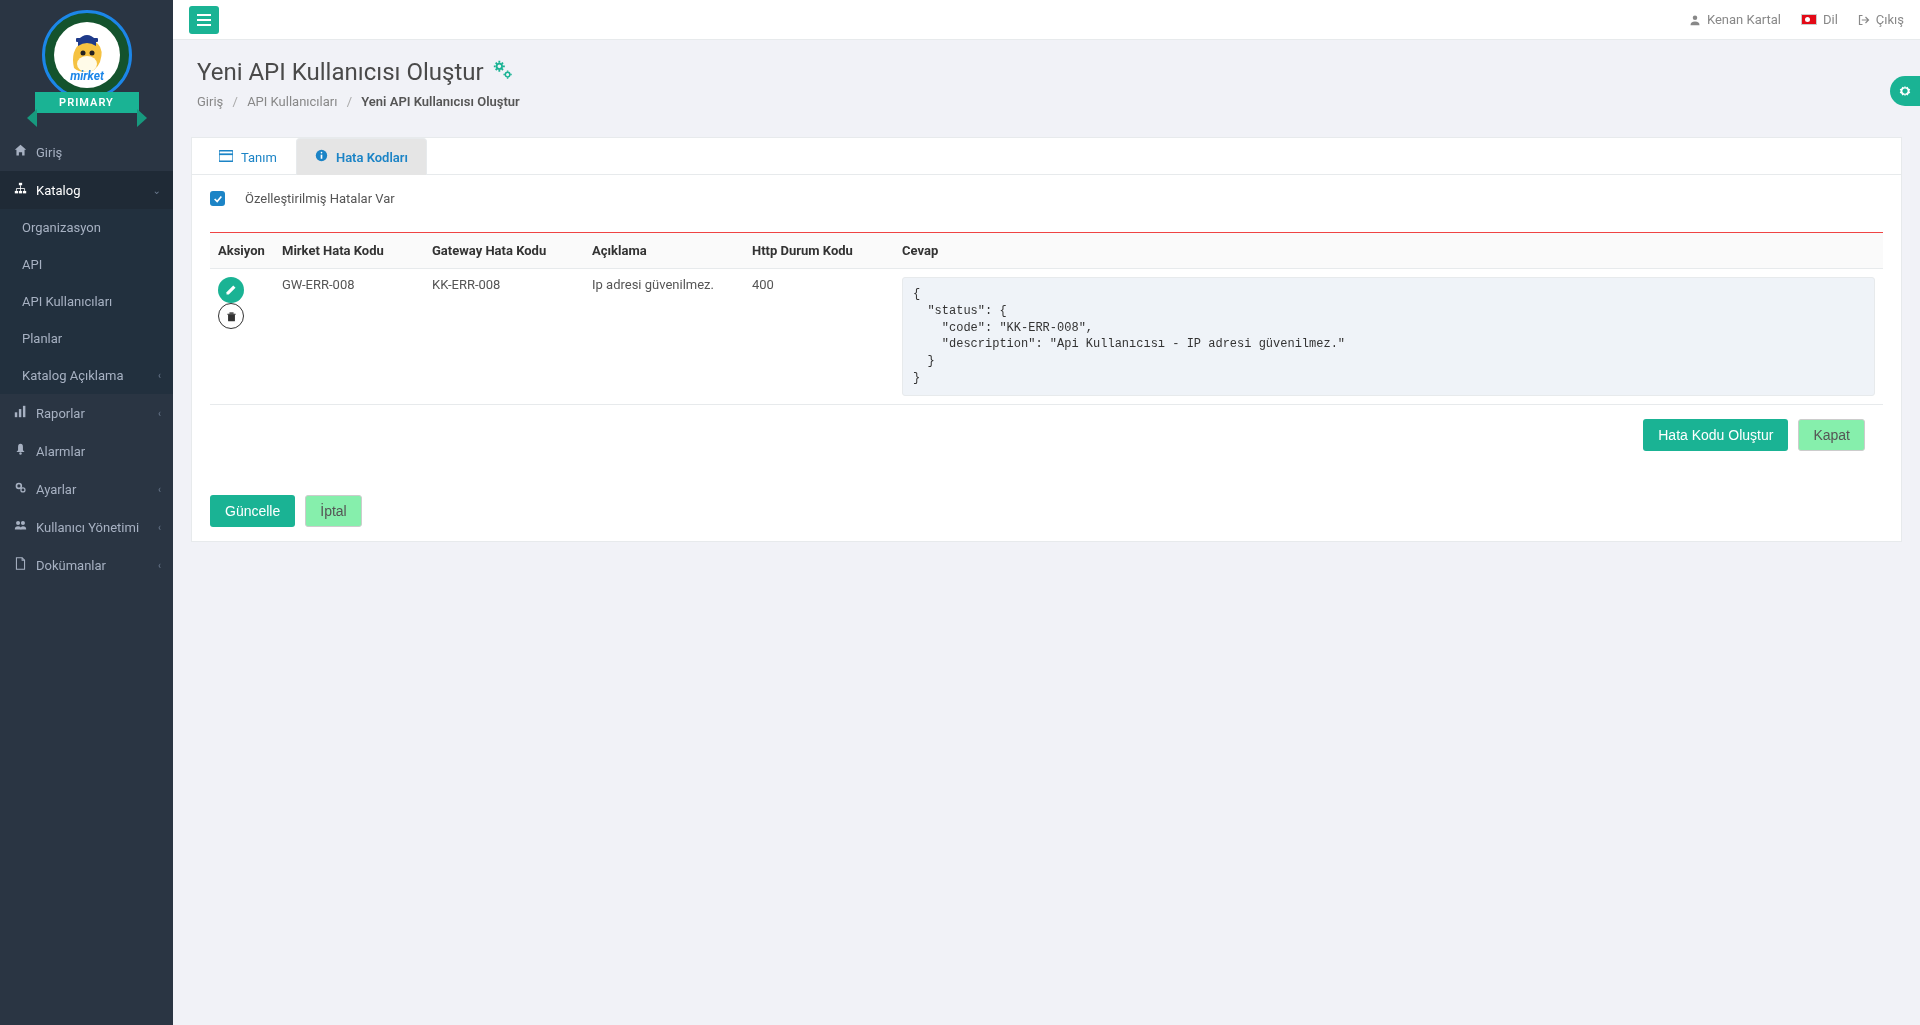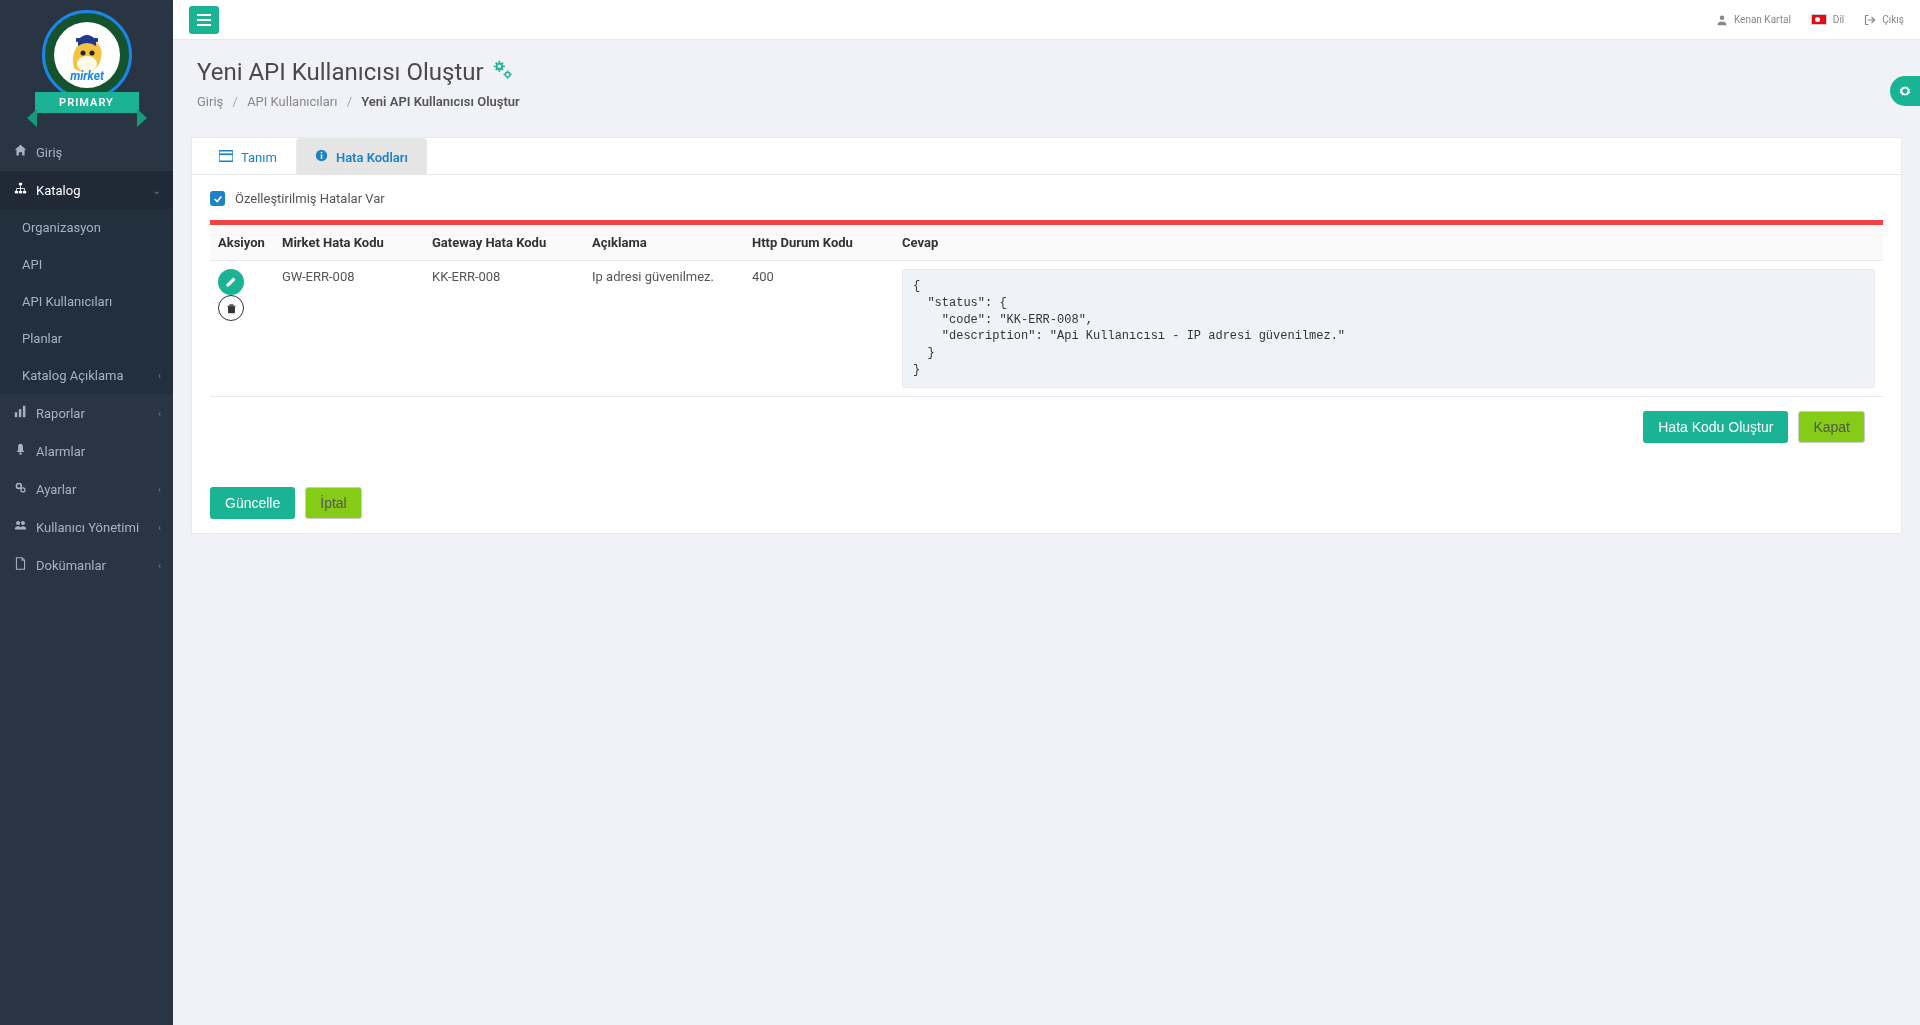--- a/index.html
+++ b/index.html
@@ -23,21 +23,21 @@
   .nav-item .nav-icon { width: 16px; margin-right: 8px; flex-shrink: 0; font-size: 12px; text-align: center; }
   .nav-item .chevron { margin-left: auto; font-size: 10px; color: #6b7a8f; }
   .nav-item.active-top { background: #1f2a36; color: #fff; }
   .nav-sub { list-style: none; background: #22303e; }
   .nav-sub .nav-item { padding-left: 22px; font-size: 13px; }
 
   
   .main { flex: 1; display: flex; flex-direction: column; min-width: 0; }
   .topbar { height: 40px; background: #fff; border-bottom: 1px solid #e7eaec; display: flex; align-items: center; padding: 0 16px; }
   .hamburger { background: #1ab394; color: #fff; width: 30px; height: 28px; border-radius: 3px; display: flex; align-items: center; justify-content: center; cursor: pointer; font-size: 14px; }
-  .topbar-right { margin-left: auto; display: flex; align-items: center; gap: 20px; color: #999; font-size: 10px; }
+  .topbar-right { margin-left: auto; display: flex; align-items: center; gap: 20px; color: #999; font-size: 13px; }
   .topbar-link { display: flex; align-items: center; gap: 6px; cursor: pointer; color: #888; }
   .flag-tr { width: 16px; height: 11px; background: #e30a17; display: inline-block; border: 1px solid #ccc; position: relative; }
   .flag-tr::after { content: ""; position: absolute; left: 3px; top: 2px; width: 5px; height: 5px; border-radius: 50%; background: #fff; }
 
   
   .page-head { padding: 18px 8px 14px 24px; }
   .page-title { font-size: 24px; font-weight: 400; color: #4a4a4a; display: flex; align-items: center; gap: 8px; }
   .gears-icon { color: #1ab394; font-size: 20px; }
   .breadcrumb { margin-top: 8px; font-size: 13px; color: #888; }
   .breadcrumb span.sep { padding: 0 6px; color: #aaa; }
@@ -48,43 +48,43 @@
   .float-settings { position: fixed; right: 0; top: 76px; background: #1ab394; color: #fff; width: 30px; height: 30px; border-radius: 15px 0 0 15px; display: flex; align-items: center; justify-content: center; cursor: pointer; font-size: 14px; }
 
   
   .card { background: #fff; margin: 14px 18px; border: 1px solid #e7eaec; }
   .tabs { display: flex; border-bottom: 1px solid #e7eaec; padding-left: 8px; }
   .tab { padding: 10px 18px; font-size: 13px; color: #1c84c6; display: flex; align-items: center; gap: 8px; cursor: pointer; border: 1px solid transparent; border-bottom: none; background: transparent; margin-bottom: -1px; border-radius: 4px 4px 0 0; }
   .tab .tab-icon { font-size: 12px; }
   .tab.active { background: #e5e5e5; border-color: #e7eaec; color: #1c84c6; font-weight: 600; }
 
   .tab-body { padding: 16px 18px; }
-  .checkbox-row { display: flex; align-items: flex-start; gap: 10px; font-size: 13px; color: #555; margin-bottom: 14px; }
+  .checkbox-row { display: flex; align-items: flex-start; gap: 20px; font-size: 13px; color: #555; margin-bottom: 26px; }
   .checkbox-box { width: 15px; height: 15px; border-radius: 3px; background: #1c84c6; color: #fff; display: flex; align-items: center; justify-content: center; font-size: 10px; cursor: pointer; }
 
   
   .tbl { width: 100%; border-collapse: collapse; font-size: 13px; }
-  .tbl th { text-align: left; padding: 10px 8px; font-weight: 700; color: #333; border-top: 5px solid #ef4444; border-bottom: 1px solid #e7eaec; background: #fafafa; }
+  .tbl th { text-align: left; padding: 10px 8px; font-weight: 700; color: #333; border-top: 1px solid #ef4444; border-bottom: 1px solid #e7eaec; background: #fafafa; }
   .tbl td { padding: 8px 8px; vertical-align: top; border-bottom: 1px solid #e7eaec; color: #555; }
   .col-action { width: 64px; }
   .col-mirket { width: 150px; }
   .col-gateway { width: 160px; }
   .col-desc { width: 160px; }
   .col-http { width: 150px; }
 
   .action-btn { width: 26px; height: 26px; border-radius: 50%; display: inline-flex; align-items: center; justify-content: center; cursor: pointer; font-size: 11px; margin-right: 2px; }
   .action-edit { background: #1ab394; color: #fff; }
   .action-delete { background: #fff; color: #333; border: 1px solid #333; }
 
   .code-box { background: #eff3f8; border: 1px solid #e7eaec; border-radius: 3px; padding: 8px 10px; font-family: "SFMono-Regular", Consolas, "Liberation Mono", Menlo, monospace; font-size: 12px; color: #333; white-space: pre; line-height: 1.4; overflow-x: auto; }
 
   .tab-footer { display: flex; justify-content: flex-end; gap: 10px; padding: 14px 18px; border-top: 0; }
   .btn { padding: 7px 14px; font-size: 14px; border-radius: 3px; cursor: pointer; border: 1px solid transparent; }
   .btn-green { background: #1ab394; color: #fff; }
-  .btn-outline { background: #84cc16; color: #555; border-color: #ccc; }
+  .btn-outline { background: #86efac; color: #555; border-color: #ccc; }
 
   .card-footer { padding: 14px 18px; display: flex; gap: 10px; }
 
 </style>
 </head>
 <body>
 
 <div class="app">
 
   <aside class="sidebar">

